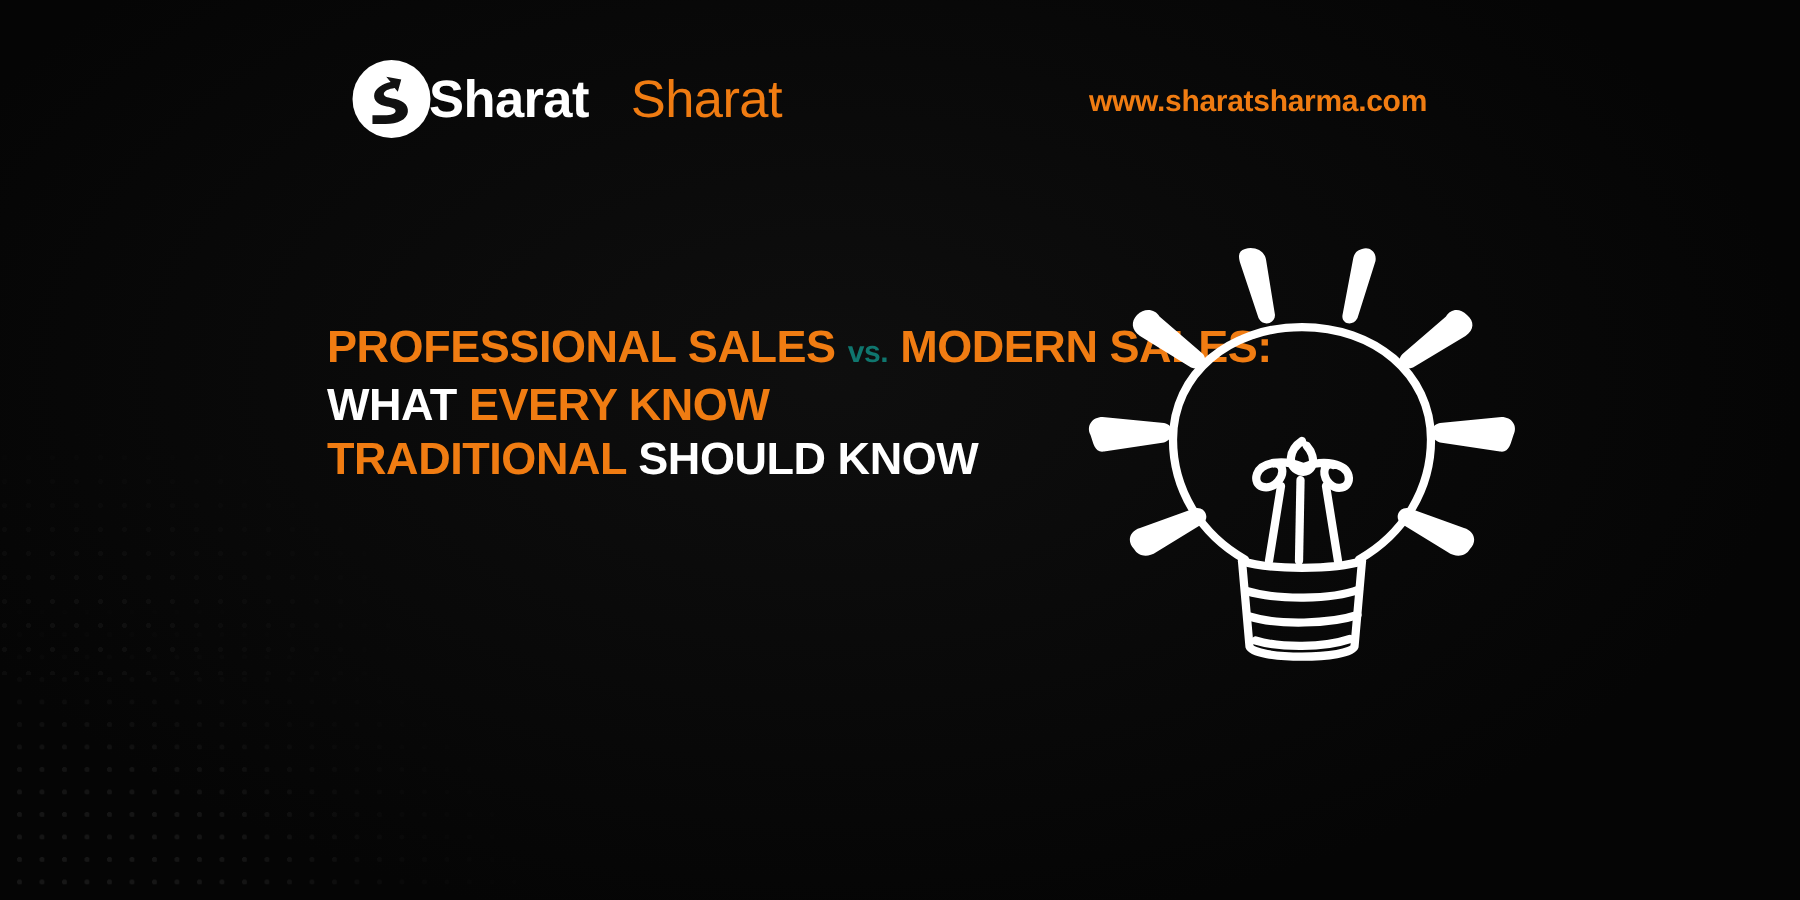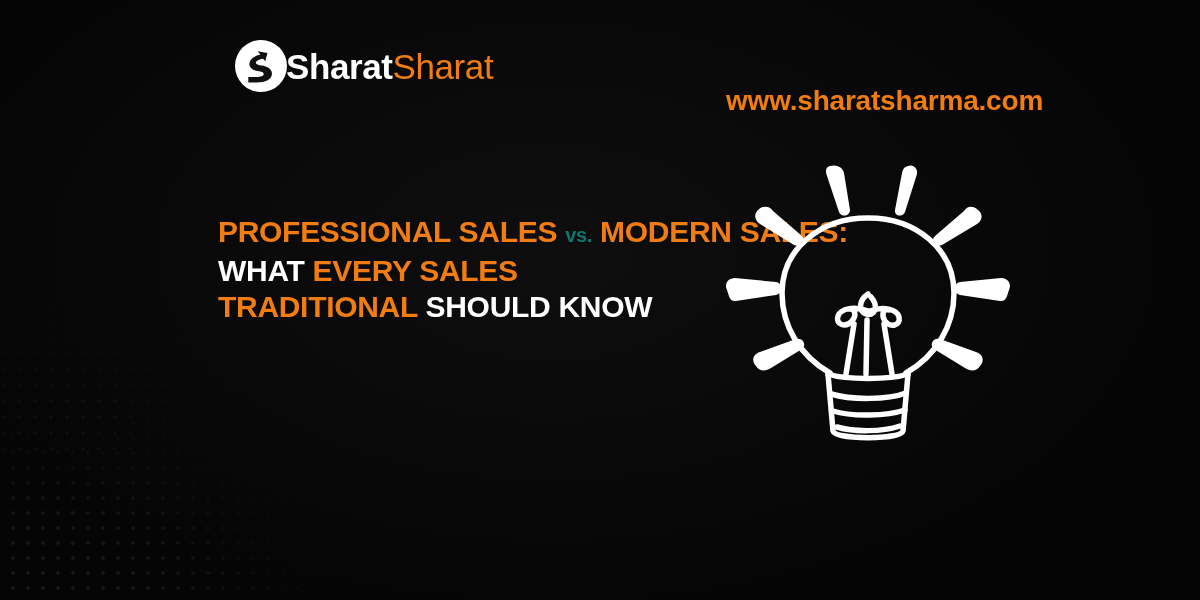--- a/index.html
+++ b/index.html
@@ -80,40 +80,40 @@
   }
 
   #brand-wordmark {
     font-size:35px;
     line-height:1;
     letter-spacing:-0.4px;
     margin-left:-3px;
     white-space:nowrap;
     display:flex;
     align-items:baseline;
+    gap:28px;
   }
   #brand-name-first {
     color:#ffffff;
     font-weight:bold;
   }
   #brand-name-second {
     color:#F07C12;
     font-weight:400;
   }
 
   #site-url {
     position:absolute;
     left:726px;
     top:57px;
-    font-size:28px;
+    font-size:20px;
     font-weight:bold;
     color:#F07C12;
     letter-spacing:-0.2px;
     white-space:nowrap;
-    margin-top:28px;
   }
 
   
   #headline {
     position:absolute;
     left:218px;
     top:214px;
     width:520px;
   }
   .headline-line {
@@ -174,21 +174,21 @@
   <div id="headline">
 
     <div class="headline-line">
       <span class="hl-orange">PROFESSIONAL SALES</span>
       <span class="hl-vs">vs.</span>
       <span class="hl-orange">MODERN SALES:</span>
     </div>
 
     <div class="headline-line">
       <span class="hl-white">WHAT</span>
-      <span class="hl-orange">EVERY SALES</span>
+      <span class="hl-orange">EVERY KNOW</span>
     </div>
 
     <div class="headline-line">
       <span class="hl-orange">TRADITIONAL</span>
       <span class="hl-white">SHOULD KNOW</span>
     </div>
   </div>
 
   <div id="bulb-illustration">
     <svg id="bulb-svg" viewBox="0 0 300 310">

